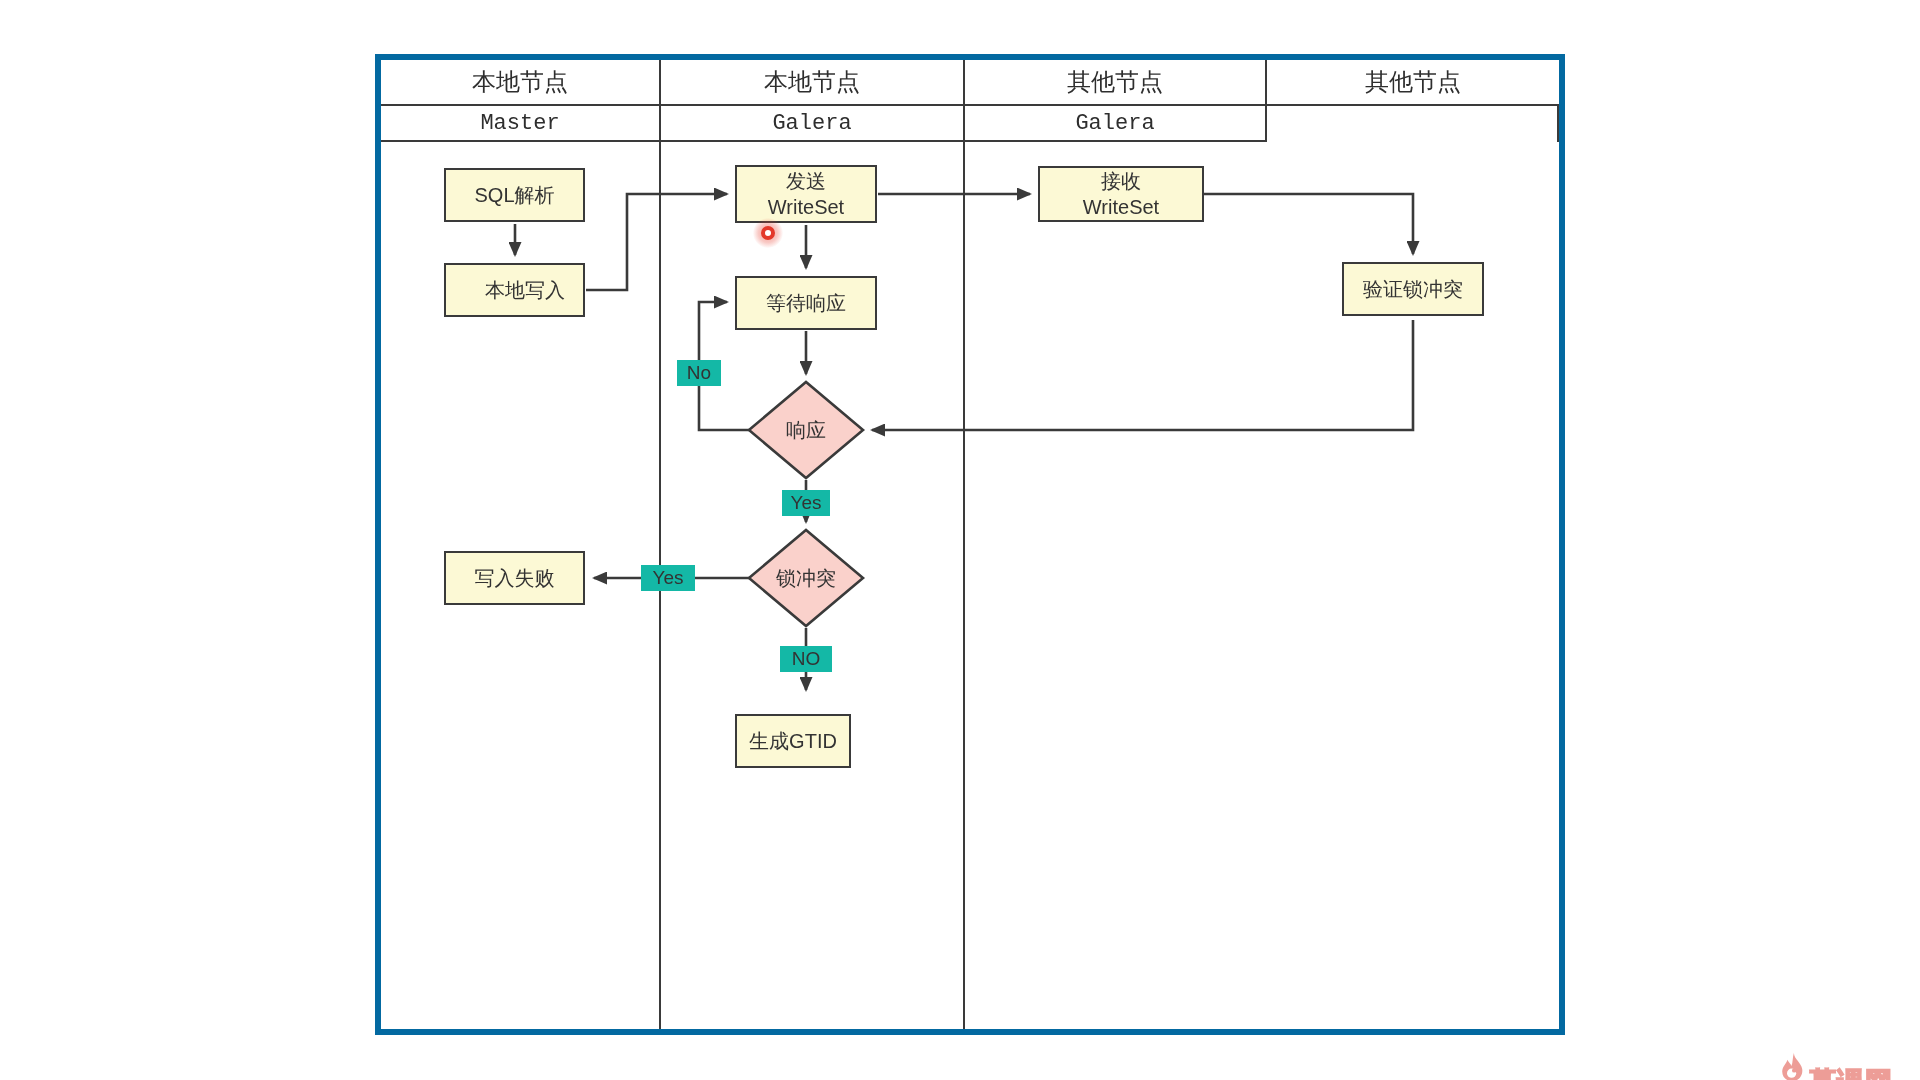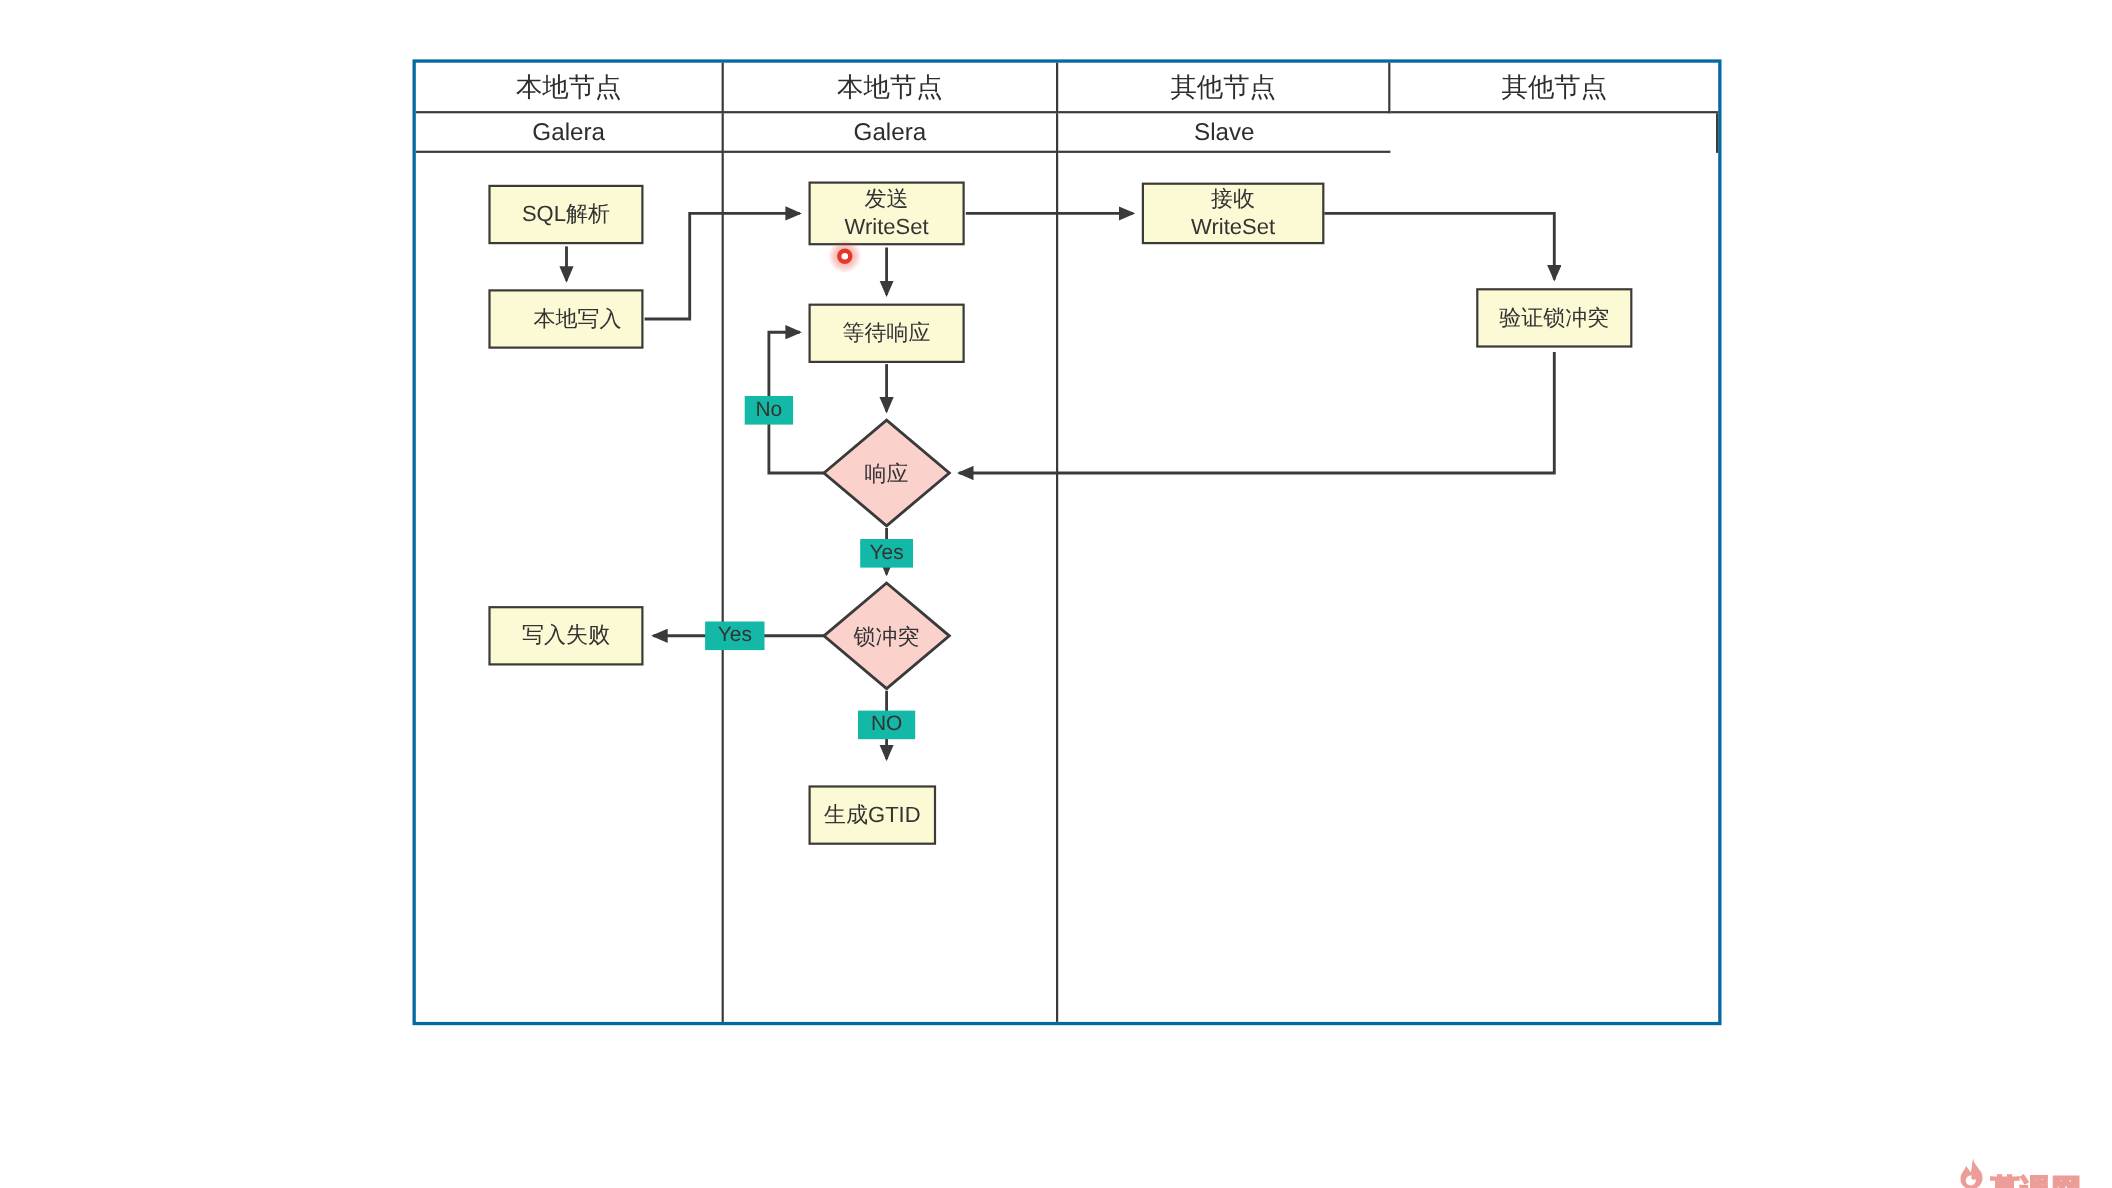--- a/index.html
+++ b/index.html
@@ -1,25 +1,25 @@
 <!DOCTYPE html>
 <html><head>
 <meta charset="utf-8">
 <style>
   * { margin:0; padding:0; box-sizing:border-box; }
   html,body { width:1920px; height:1080px; background:#ffffff; overflow:hidden;
               font-family:"Liberation Sans","DejaVu Sans",sans-serif; color:#333; }
   .stage { position:relative; width:1920px; height:1080px; background:#fff; }
 
   
-  .frame { position:absolute; left:375px; top:54px; width:1190px; height:878px;
-           border:3px solid #0369a1; z-index:1;
+  .frame { position:absolute; left:375px; top:54px; width:1190px; height:981px;
+           border:6px solid #0369a1; z-index:1;
            display:grid;
            grid-template-columns:280px 304px 302px auto;
-           grid-template-rows:46px 36px auto; }
+           grid-template-rows:46px 36px auto;font-family:Liberation Mono, monospace; }
   .cell { border-right:2px solid #3a3a3a; border-bottom:2px solid #3a3a3a;
           display:flex; align-items:center; justify-content:center; }
   .cell.last { border-right:none; }
   .cell.body { border-bottom:none; }
   .lane-group { font-size:24px; color:#2e2e2e; }
   .lane-name  { font-size:22px; color:#2e2e2e; }
 
   
   .wires { position:absolute; left:0; top:0; width:1920px; height:1080px; z-index:2; pointer-events:none; }
 
@@ -68,23 +68,23 @@
 <body>
 
 <div class="stage">
 
   <div class="frame">
     <div class="cell lane-group">本地节点</div>
     <div class="cell lane-group">本地节点</div>
     <div class="cell lane-group">其他节点</div>
     <div class="cell lane-group last">其他节点</div>
 
+    <div class="cell lane-name">Master</div>
     <div class="cell lane-name">Galera</div>
     <div class="cell lane-name">Galera</div>
-    <div class="cell lane-name last">Slave</div>
 
     <div class="cell body"></div>
     <div class="cell body"></div>
     <div class="cell body"></div>
     <div class="cell body last"></div>
   </div>
 
   <svg class="wires" viewBox="0 0 1920 1080">
     <defs>
       <marker id="arrow" markerUnits="userSpaceOnUse" markerWidth="15" markerHeight="13" refX="13" refY="6.5" orient="auto">

